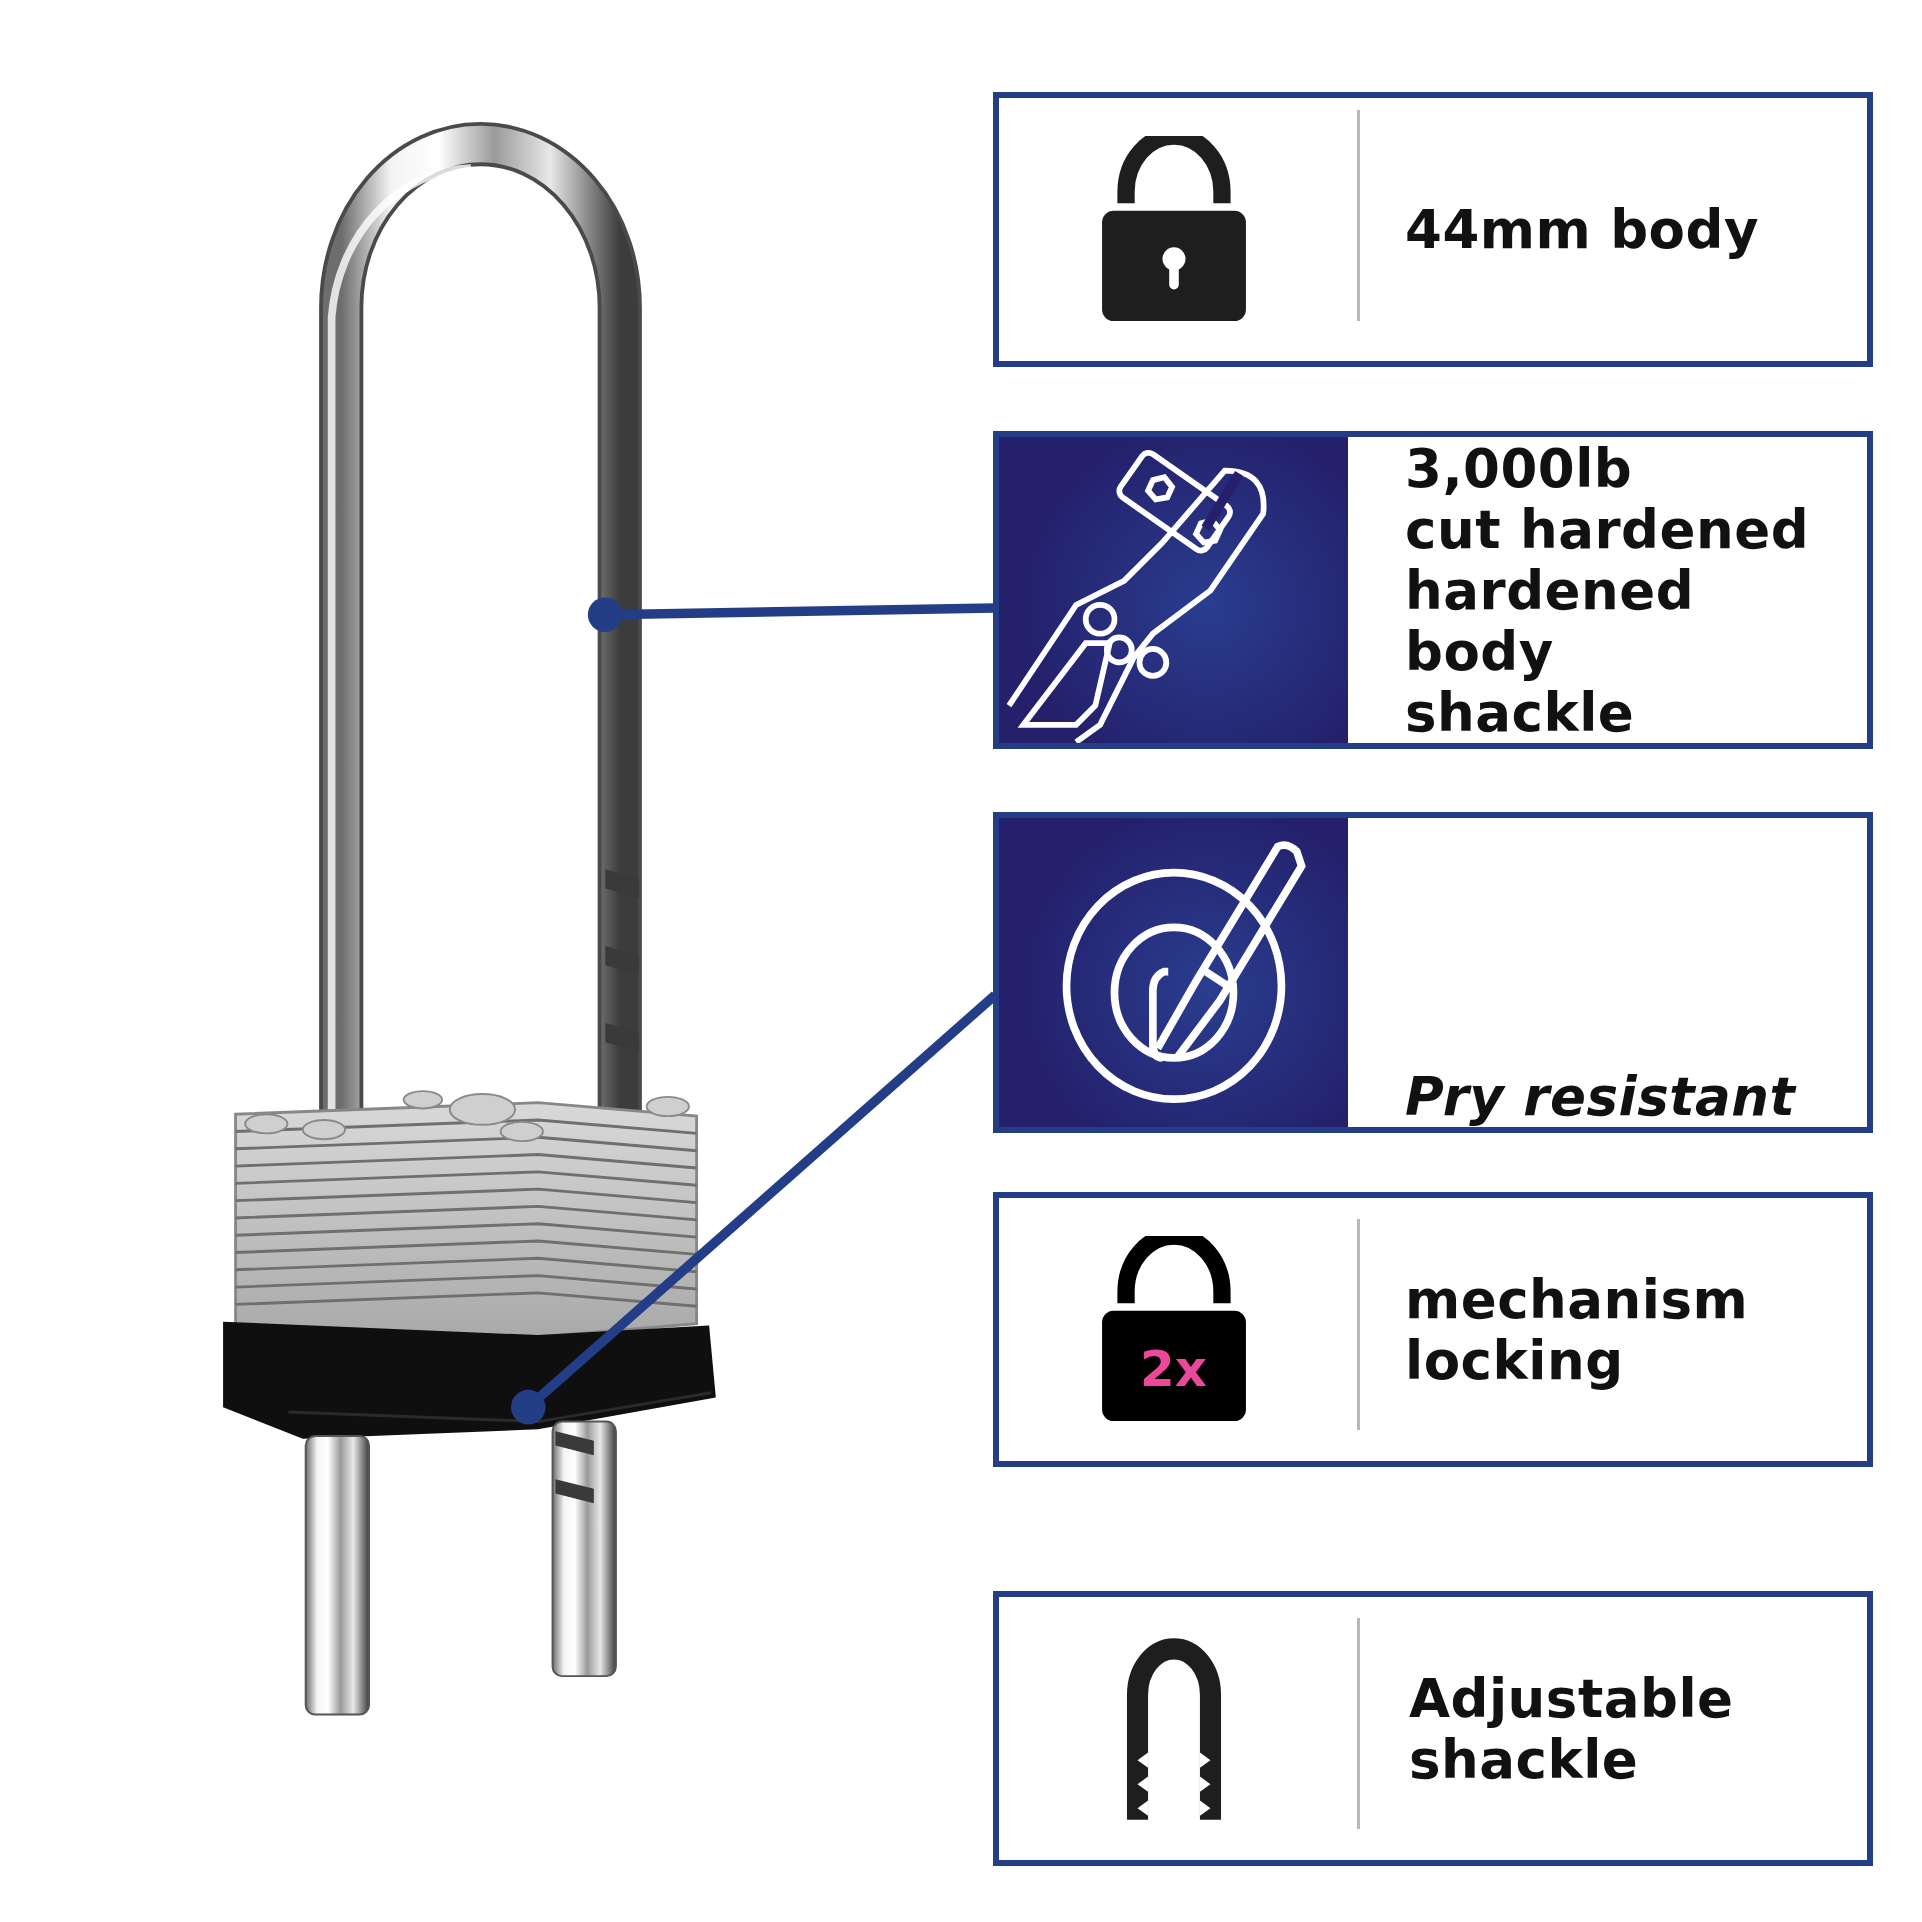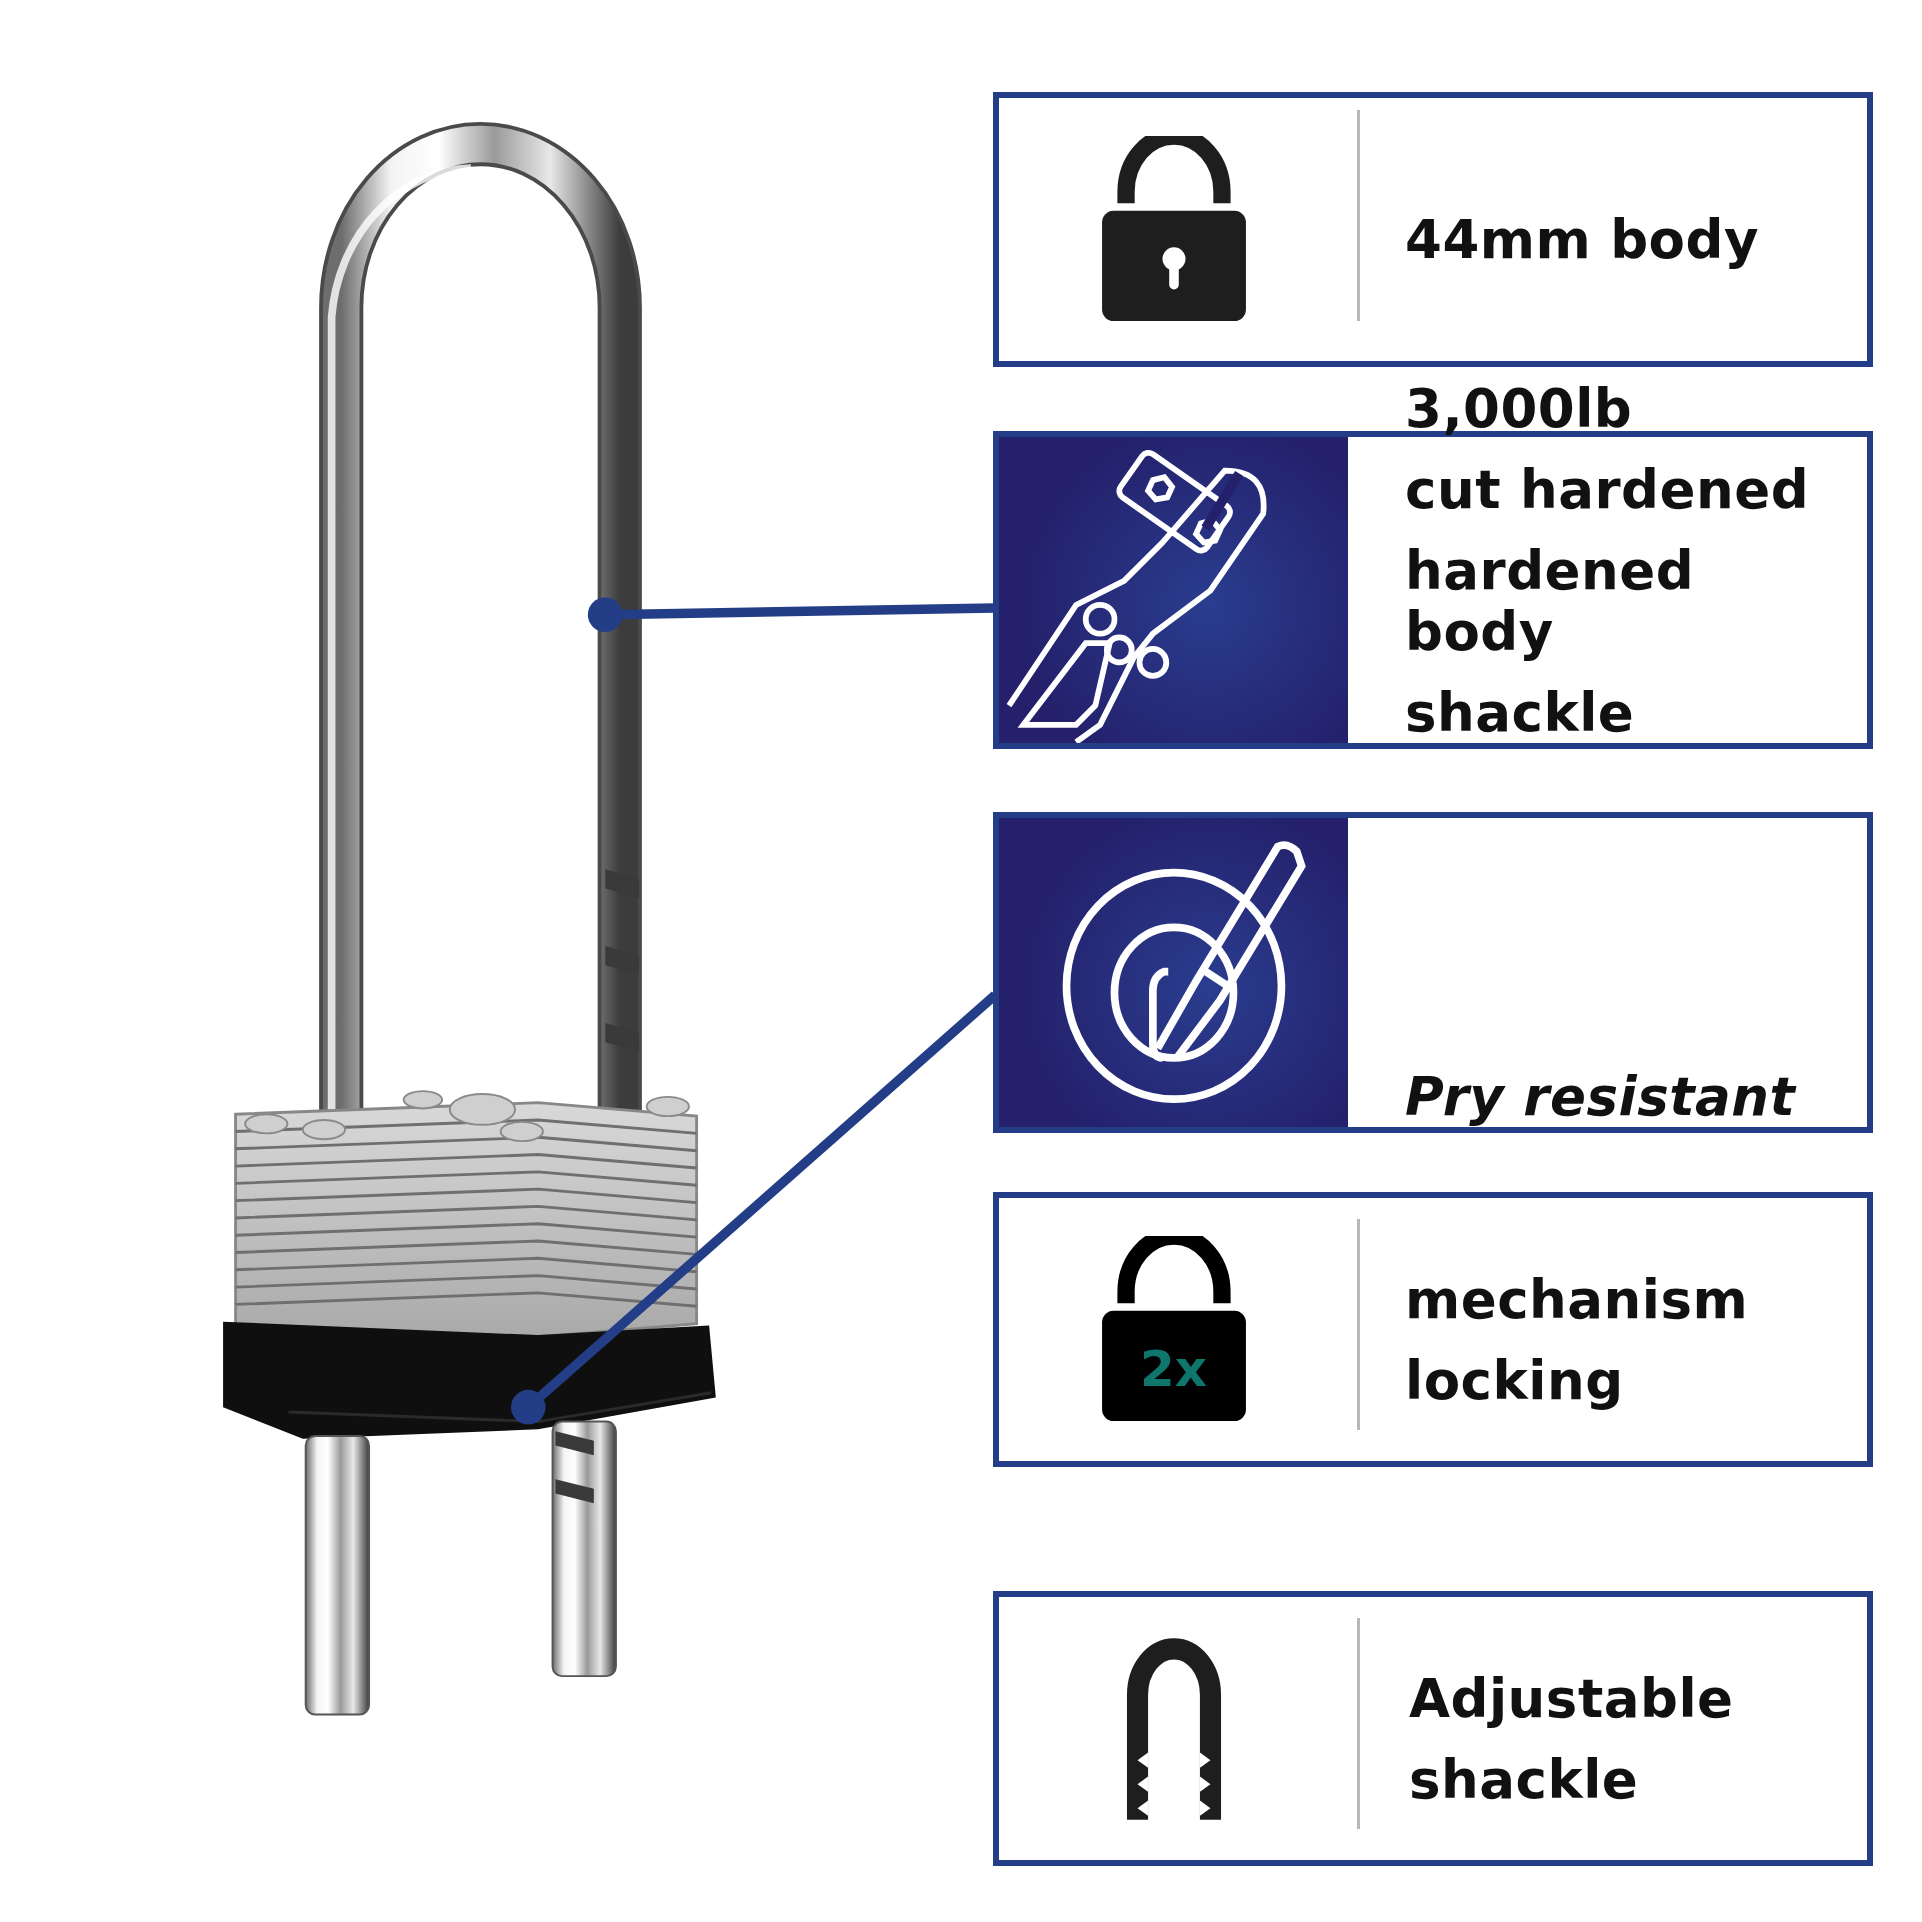--- a/index.html
+++ b/index.html
@@ -11,21 +11,21 @@
   .box { position: absolute; left: 993px; width: 868px; border: 6.7px solid #233d86;
          background: #ffffff; box-sizing: content-box; }
   .box .icon-area { position: absolute; left: 0; top: 0; bottom: 0; width: 349px;
          display: flex; align-items: center; justify-content: center; }
   .box.dark .icon-area { background: radial-gradient(circle at 60% 55%, #2a3d8f 0%, #24206b 70%); }
   .box .divider { position: absolute; left: 358px; width: 2.9px; background: #b8b8b8; }
   .box .text { position: absolute; left: 406px; right: 9.6px; top: 0; bottom: 0;
          display: flex; align-items: center; color: #111; font-weight: bold;
          font-size: 53px; line-height: 61px; letter-spacing: 0.5px; }
   .box.dark .text { left: 406px; align-items: flex-end; }
-  .text span { display: block; margin-top: 20px; }
+  .text span { display: block; }
 </style>
 </head>
 <body>
 
 <div class="product">
   <svg width="961" height="1922" viewBox="0 0 1000 2001">
     <defs>
       <linearGradient id="chrome" x1="0" x2="1" y1="0" y2="0">
         <stop offset="0" stop-color="#6d6d6d"></stop>
         <stop offset="0.18" stop-color="#f4f4f4"></stop>
@@ -155,21 +155,21 @@
   </div>
 </div>
 
 <div class="box" style="top:1192px;height:263px;">
   <div class="icon-area">
     <div style="position:relative;width:144px;height:188px;">
       <svg width="144" height="188" viewBox="0 0 150 196" style="position:absolute;left:0;top:0;">
         <path d="M 25 70 L 25 58 A 50 58 0 0 1 125 58 L 125 70" fill="none" stroke="#000000" stroke-width="18"></path>
         <rect x="0" y="78" width="150" height="115" rx="12" fill="#000000"></rect>
       </svg>
-      <span style="position:absolute;left:0;right:0;top:104px;text-align:center;color:#0f766e;font-size:50px;font-weight:bold;line-height:58px;">2x</span>
+      <span style="position:absolute;left:0;right:0;top:104px;text-align:center;color:#ec4899;font-size:50px;font-weight:bold;line-height:58px;">2x</span>
     </div>
   </div>
   <div class="divider" style="top:21px;height:211px;"></div>
   <div class="text">
     <div>
       <span>mechanism</span>
       <span>locking</span>
     </div>
   </div>
 </div>

